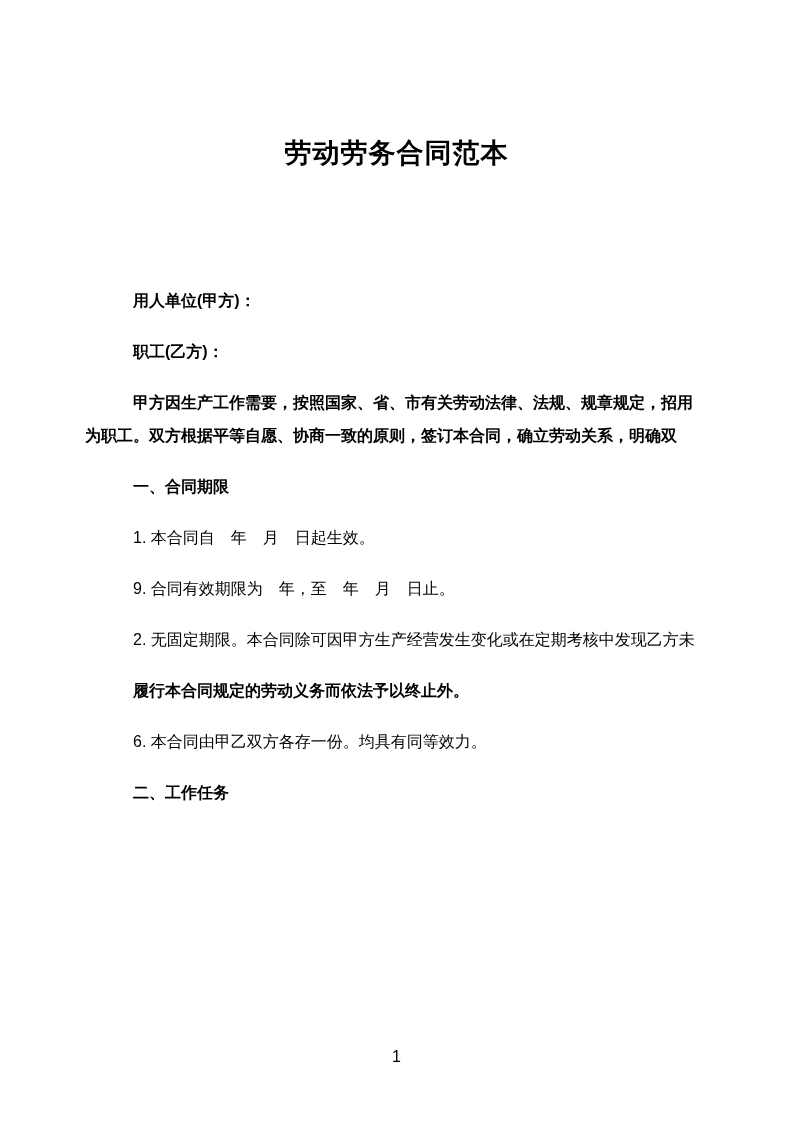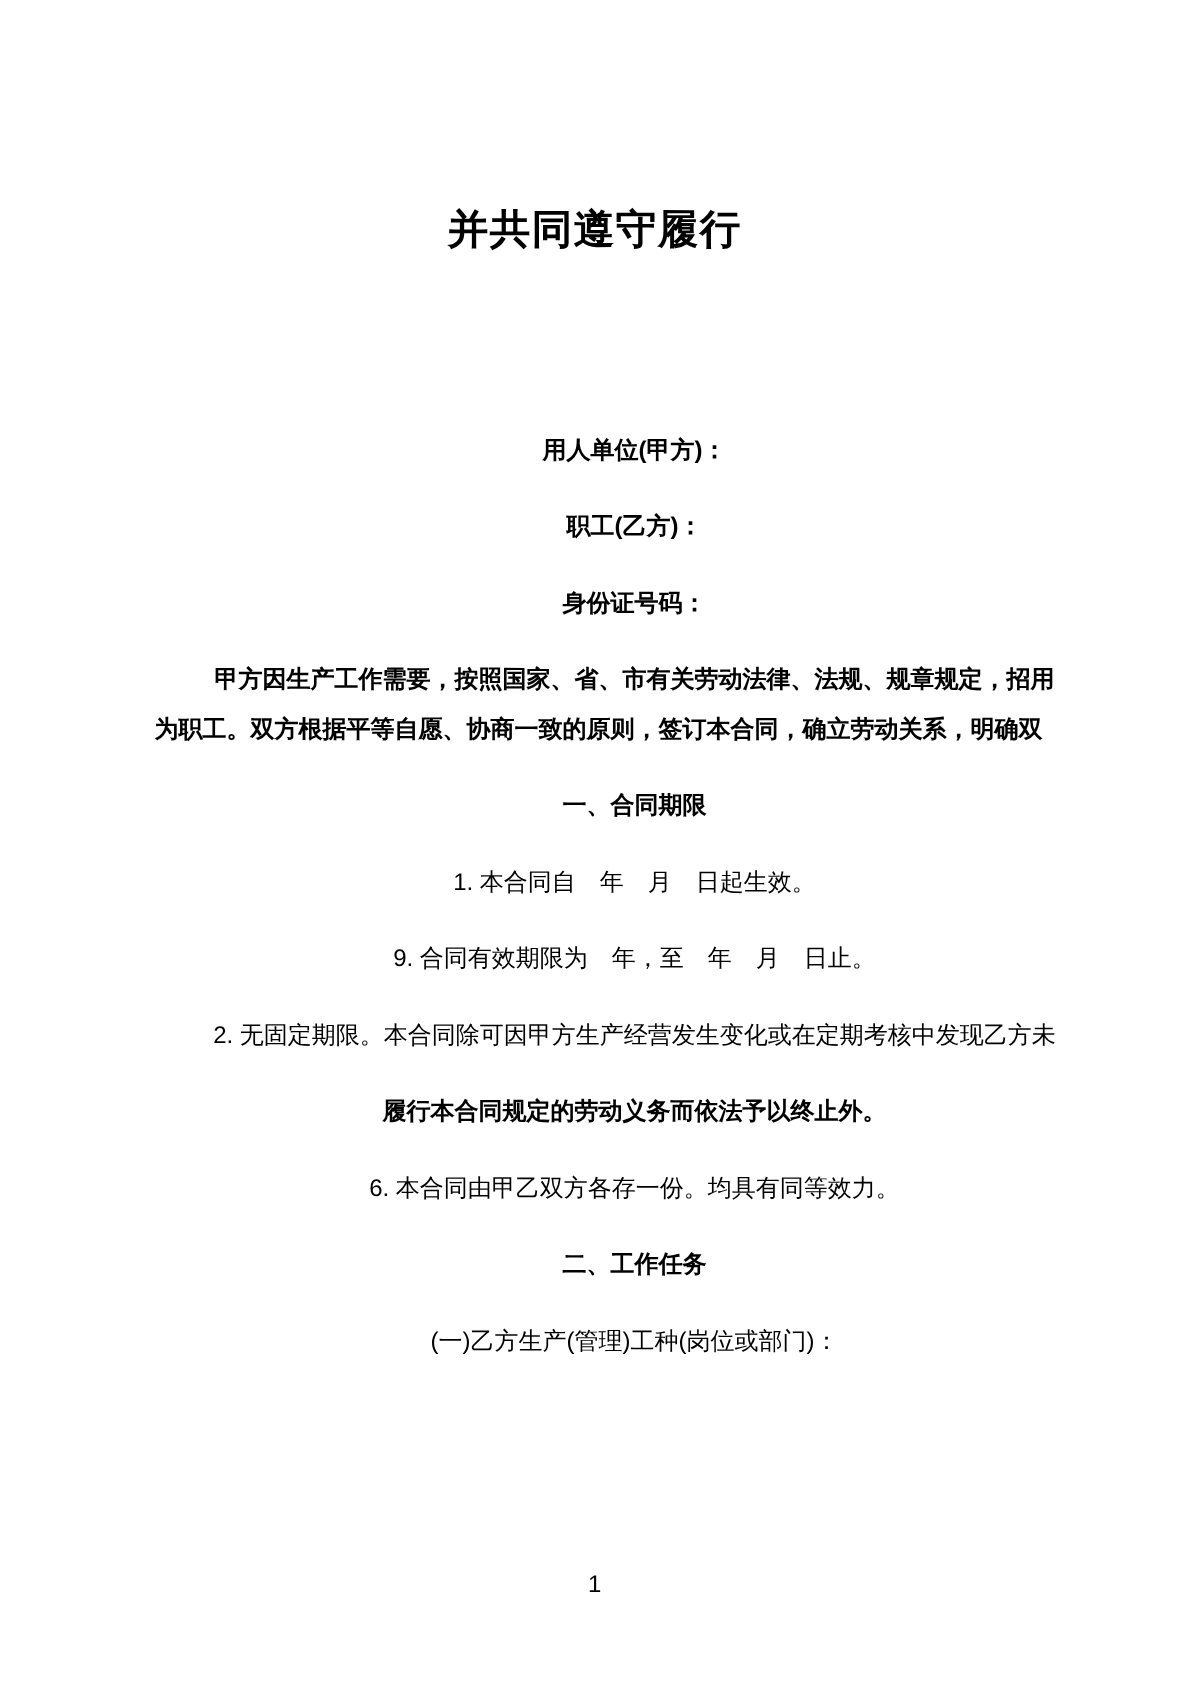--- a/index.html
+++ b/index.html
@@ -26,21 +26,21 @@
     letter-spacing: 1px;
   }
   .doc-body {
     margin: 111px 80px 0 85px;
   }
   .paragraph {
     margin: 0 0 18px 0;
     font-size: 16px;
     line-height: 33px;
     font-weight: normal;
-    text-align: center;
+    text-align: left;
   }
   .paragraph.bold {
     font-weight: bold;
   }
   .paragraph .line {
     white-space: pre-wrap;
   }
   .paragraph .line.indent {
     text-indent: 48px;
   }
@@ -52,31 +52,28 @@
     text-align: center;
     font-size: 16px;
     line-height: 33px;
     color: #000000;
   }
 </style>
 </head>
 <body>
 
 <div class="page">
-  <h1 class="doc-title">并共同遵守履行</h1>
+  <h1 class="doc-title">劳动劳务合同范本</h1>
 
   <div class="doc-body" id="paragraphs">
       <div class="paragraph bold">
         <div class="line indent">用人单位(甲方)：</div>
       </div>
       <div class="paragraph bold">
         <div class="line indent">职工(乙方)：</div>
-      </div>
-      <div class="paragraph bold">
-        <div class="line indent">身份证号码：</div>
       </div>
       <div class="paragraph bold">
         <div class="line indent">甲方因生产工作需要，按照国家、省、市有关劳动法律、法规、规章规定，招用</div>
         <div class="line">为职工。双方根据平等自愿、协商一致的原则，签订本合同，确立劳动关系，明确双</div>
       </div>
       <div class="paragraph bold">
         <div class="line indent">一、合同期限</div>
       </div>
       <div class="paragraph">
         <div class="line indent">1. 本合同自　年　月　日起生效。</div>
@@ -89,21 +86,18 @@
       </div>
       <div class="paragraph bold">
         <div class="line indent">履行本合同规定的劳动义务而依法予以终止外。</div>
       </div>
       <div class="paragraph">
         <div class="line indent">6. 本合同由甲乙双方各存一份。均具有同等效力。</div>
       </div>
       <div class="paragraph bold">
         <div class="line indent">二、工作任务</div>
       </div>
-      <div class="paragraph">
-        <div class="line indent">(一)乙方生产(管理)工种(岗位或部门)：</div>
-      </div>
     </div>
 
   <div class="page-footer">
     <span>1</span>
   </div>
 </div>
 
 </body></html>

